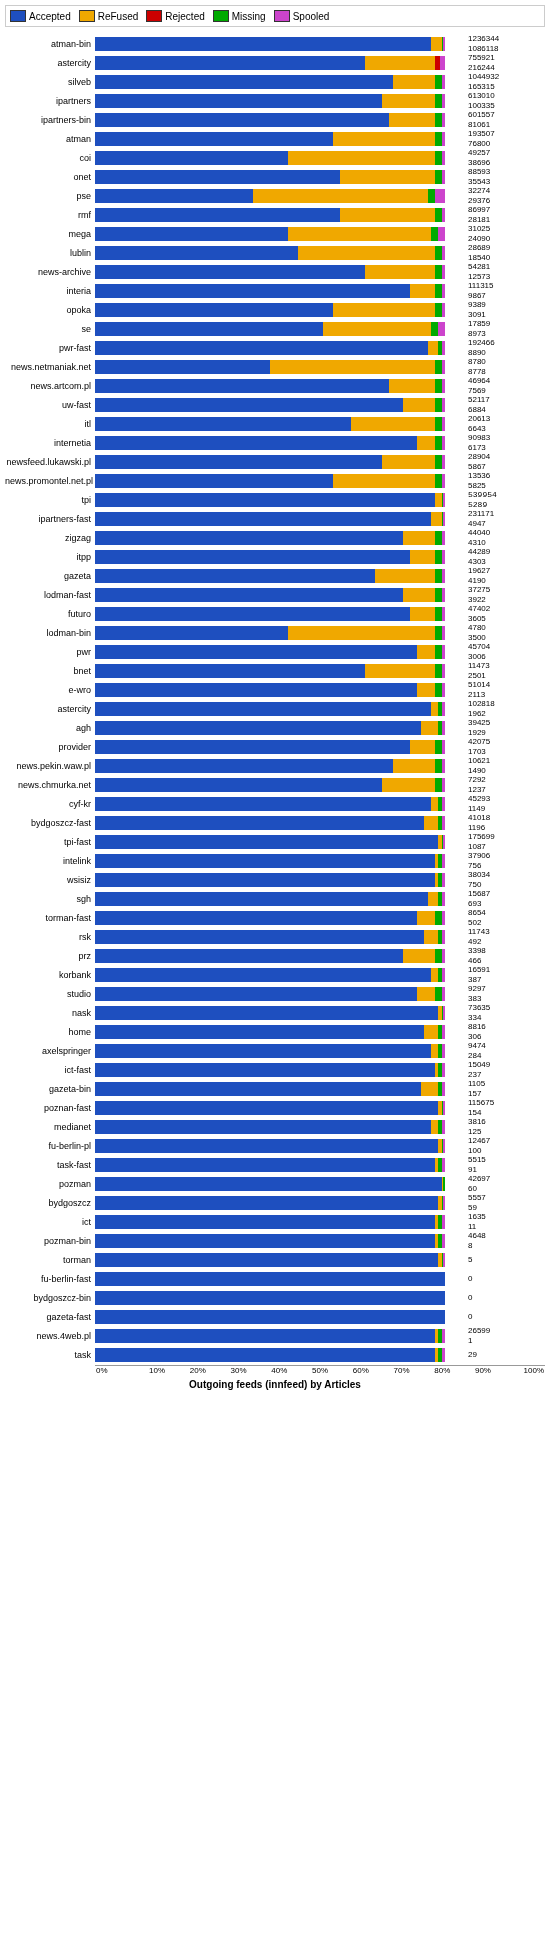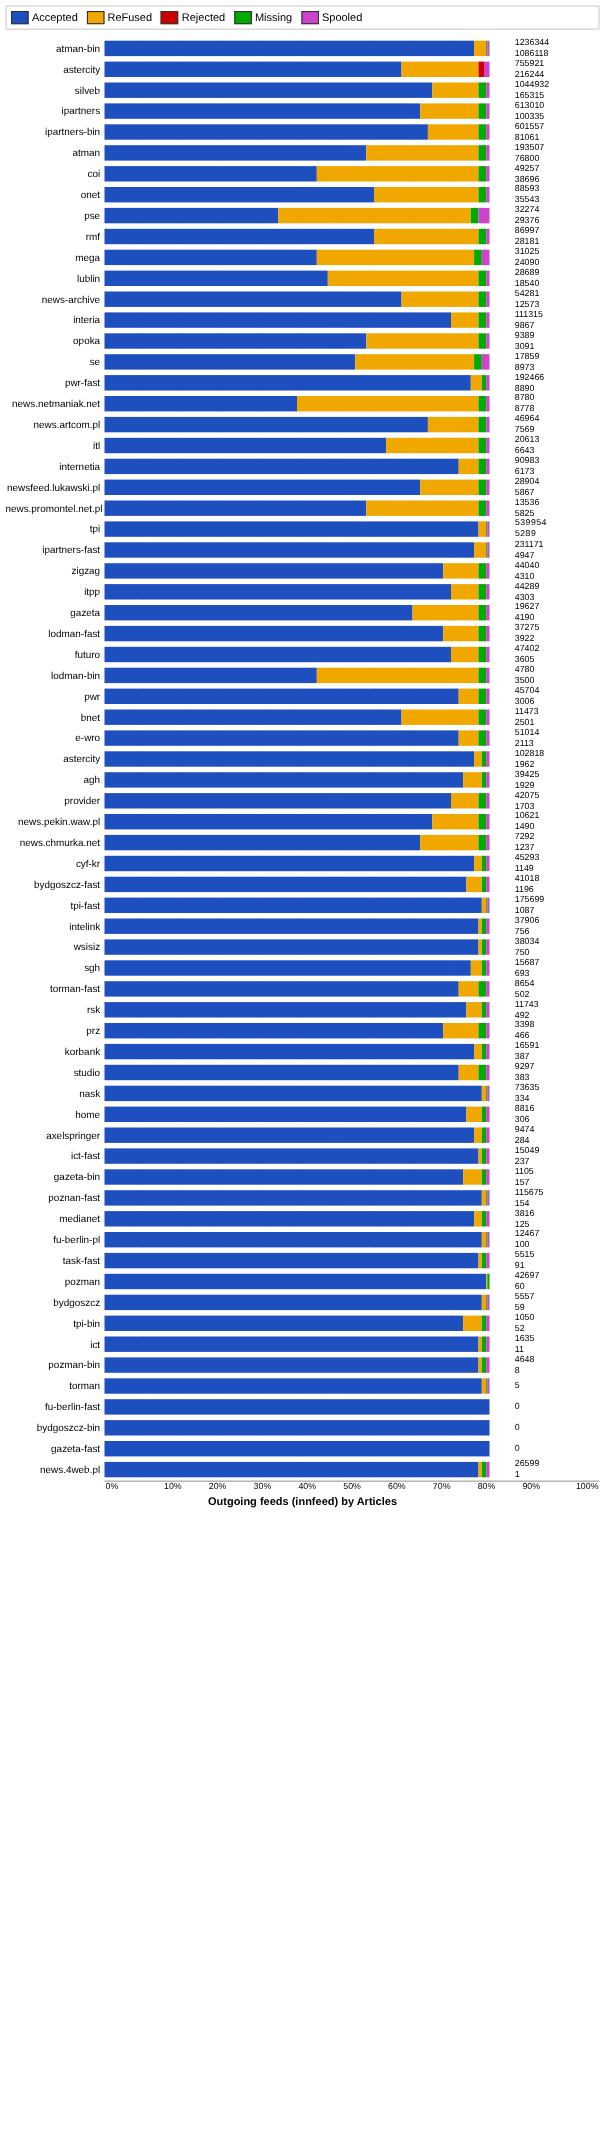--- a/index.html
+++ b/index.html
@@ -493,20 +493,42 @@
         <div class="bar-segment" style="width:294px;background:#1e4fbf;"></div>
         <div class="bar-segment" style="width:45.5px;background:#f0a800;"></div>
         <div class="bar-segment" style="width:0px;background:#cc0000;"></div>
         <div class="bar-segment" style="width:7px;background:#00aa00;"></div>
         <div class="bar-segment" style="width:3.5px;background:#cc44cc;"></div>
       </div>
     </div>
     <div style="width:80px;font-size:8px;line-height:1.2;padding-left:3px;">46964<br>7569</div>
   </div>
       <div class="bar-row">
+    <div class="bar-label">uw-fast</div>
+    <div style="position:relative;flex:1;height:14px;">
+      <div style="position:absolute;top:0;bottom:0;left:35px;border-left:1px dashed #ccc;pointer-events:none;z-index:0;"></div>
+          <div style="position:absolute;top:0;bottom:0;left:70px;border-left:1px dashed #ccc;pointer-events:none;z-index:0;"></div>
+          <div style="position:absolute;top:0;bottom:0;left:105px;border-left:1px dashed #ccc;pointer-events:none;z-index:0;"></div>
+          <div style="position:absolute;top:0;bottom:0;left:140px;border-left:1px dashed #ccc;pointer-events:none;z-index:0;"></div>
+          <div style="position:absolute;top:0;bottom:0;left:175px;border-left:1px dashed #ccc;pointer-events:none;z-index:0;"></div>
+          <div style="position:absolute;top:0;bottom:0;left:210px;border-left:1px dashed #ccc;pointer-events:none;z-index:0;"></div>
+          <div style="position:absolute;top:0;bottom:0;left:244.99999999999997px;border-left:1px dashed #ccc;pointer-events:none;z-index:0;"></div>
+          <div style="position:absolute;top:0;bottom:0;left:280px;border-left:1px dashed #ccc;pointer-events:none;z-index:0;"></div>
+          <div style="position:absolute;top:0;bottom:0;left:315px;border-left:1px dashed #ccc;pointer-events:none;z-index:0;"></div>
+      <div style="display:flex;height:100%;position:relative;z-index:1;">
+        <div class="bar-segment" style="width:308px;background:#1e4fbf;"></div>
+        <div class="bar-segment" style="width:31.5px;background:#f0a800;"></div>
+        <div class="bar-segment" style="width:0px;background:#cc0000;"></div>
+        <div class="bar-segment" style="width:7px;background:#00aa00;"></div>
+        <div class="bar-segment" style="width:3.5px;background:#cc44cc;"></div>
+      </div>
+    </div>
+    <div style="width:80px;font-size:8px;line-height:1.2;padding-left:3px;">52117<br>6884</div>
+  </div>
+      <div class="bar-row">
     <div class="bar-label">itl</div>
     <div style="position:relative;flex:1;height:14px;">
       <div style="position:absolute;top:0;bottom:0;left:35px;border-left:1px dashed #ccc;pointer-events:none;z-index:0;"></div>
           <div style="position:absolute;top:0;bottom:0;left:70px;border-left:1px dashed #ccc;pointer-events:none;z-index:0;"></div>
           <div style="position:absolute;top:0;bottom:0;left:105px;border-left:1px dashed #ccc;pointer-events:none;z-index:0;"></div>
           <div style="position:absolute;top:0;bottom:0;left:140px;border-left:1px dashed #ccc;pointer-events:none;z-index:0;"></div>
           <div style="position:absolute;top:0;bottom:0;left:175px;border-left:1px dashed #ccc;pointer-events:none;z-index:0;"></div>
           <div style="position:absolute;top:0;bottom:0;left:210px;border-left:1px dashed #ccc;pointer-events:none;z-index:0;"></div>
           <div style="position:absolute;top:0;bottom:0;left:244.99999999999997px;border-left:1px dashed #ccc;pointer-events:none;z-index:0;"></div>
           <div style="position:absolute;top:0;bottom:0;left:280px;border-left:1px dashed #ccc;pointer-events:none;z-index:0;"></div>
@@ -1417,42 +1439,20 @@
         <div class="bar-segment" style="width:343px;background:#1e4fbf;"></div>
         <div class="bar-segment" style="width:3.5px;background:#f0a800;"></div>
         <div class="bar-segment" style="width:0px;background:#cc0000;"></div>
         <div class="bar-segment" style="width:1.75px;background:#00aa00;"></div>
         <div class="bar-segment" style="width:1.75px;background:#cc44cc;"></div>
       </div>
     </div>
     <div style="width:80px;font-size:8px;line-height:1.2;padding-left:3px;">5557<br>59</div>
   </div>
       <div class="bar-row">
-    <div class="bar-label">tpi-bin</div>
-    <div style="position:relative;flex:1;height:14px;">
-      <div style="position:absolute;top:0;bottom:0;left:35px;border-left:1px dashed #ccc;pointer-events:none;z-index:0;"></div>
-          <div style="position:absolute;top:0;bottom:0;left:70px;border-left:1px dashed #ccc;pointer-events:none;z-index:0;"></div>
-          <div style="position:absolute;top:0;bottom:0;left:105px;border-left:1px dashed #ccc;pointer-events:none;z-index:0;"></div>
-          <div style="position:absolute;top:0;bottom:0;left:140px;border-left:1px dashed #ccc;pointer-events:none;z-index:0;"></div>
-          <div style="position:absolute;top:0;bottom:0;left:175px;border-left:1px dashed #ccc;pointer-events:none;z-index:0;"></div>
-          <div style="position:absolute;top:0;bottom:0;left:210px;border-left:1px dashed #ccc;pointer-events:none;z-index:0;"></div>
-          <div style="position:absolute;top:0;bottom:0;left:244.99999999999997px;border-left:1px dashed #ccc;pointer-events:none;z-index:0;"></div>
-          <div style="position:absolute;top:0;bottom:0;left:280px;border-left:1px dashed #ccc;pointer-events:none;z-index:0;"></div>
-          <div style="position:absolute;top:0;bottom:0;left:315px;border-left:1px dashed #ccc;pointer-events:none;z-index:0;"></div>
-      <div style="display:flex;height:100%;position:relative;z-index:1;">
-        <div class="bar-segment" style="width:325.5px;background:#1e4fbf;"></div>
-        <div class="bar-segment" style="width:17.5px;background:#f0a800;"></div>
-        <div class="bar-segment" style="width:0px;background:#cc0000;"></div>
-        <div class="bar-segment" style="width:3.5px;background:#00aa00;"></div>
-        <div class="bar-segment" style="width:3.5px;background:#cc44cc;"></div>
-      </div>
-    </div>
-    <div style="width:80px;font-size:8px;line-height:1.2;padding-left:3px;">1050<br>52</div>
-  </div>
-      <div class="bar-row">
     <div class="bar-label">ict</div>
     <div style="position:relative;flex:1;height:14px;">
       <div style="position:absolute;top:0;bottom:0;left:35px;border-left:1px dashed #ccc;pointer-events:none;z-index:0;"></div>
           <div style="position:absolute;top:0;bottom:0;left:70px;border-left:1px dashed #ccc;pointer-events:none;z-index:0;"></div>
           <div style="position:absolute;top:0;bottom:0;left:105px;border-left:1px dashed #ccc;pointer-events:none;z-index:0;"></div>
           <div style="position:absolute;top:0;bottom:0;left:140px;border-left:1px dashed #ccc;pointer-events:none;z-index:0;"></div>
           <div style="position:absolute;top:0;bottom:0;left:175px;border-left:1px dashed #ccc;pointer-events:none;z-index:0;"></div>
           <div style="position:absolute;top:0;bottom:0;left:210px;border-left:1px dashed #ccc;pointer-events:none;z-index:0;"></div>
           <div style="position:absolute;top:0;bottom:0;left:244.99999999999997px;border-left:1px dashed #ccc;pointer-events:none;z-index:0;"></div>
           <div style="position:absolute;top:0;bottom:0;left:280px;border-left:1px dashed #ccc;pointer-events:none;z-index:0;"></div>
@@ -1591,20 +1591,42 @@
           <div style="position:absolute;top:0;bottom:0;left:315px;border-left:1px dashed #ccc;pointer-events:none;z-index:0;"></div>
       <div style="display:flex;height:100%;position:relative;z-index:1;">
         <div class="bar-segment" style="width:339.5px;background:#1e4fbf;"></div>
         <div class="bar-segment" style="width:3.5px;background:#f0a800;"></div>
         <div class="bar-segment" style="width:0px;background:#cc0000;"></div>
         <div class="bar-segment" style="width:3.5px;background:#00aa00;"></div>
         <div class="bar-segment" style="width:3.5px;background:#cc44cc;"></div>
       </div>
     </div>
     <div style="width:80px;font-size:8px;line-height:1.2;padding-left:3px;">26599<br>1</div>
+  </div>
+      <div class="bar-row">
+    <div class="bar-label">task</div>
+    <div style="position:relative;flex:1;height:14px;">
+      <div style="position:absolute;top:0;bottom:0;left:35px;border-left:1px dashed #ccc;pointer-events:none;z-index:0;"></div>
+          <div style="position:absolute;top:0;bottom:0;left:70px;border-left:1px dashed #ccc;pointer-events:none;z-index:0;"></div>
+          <div style="position:absolute;top:0;bottom:0;left:105px;border-left:1px dashed #ccc;pointer-events:none;z-index:0;"></div>
+          <div style="position:absolute;top:0;bottom:0;left:140px;border-left:1px dashed #ccc;pointer-events:none;z-index:0;"></div>
+          <div style="position:absolute;top:0;bottom:0;left:175px;border-left:1px dashed #ccc;pointer-events:none;z-index:0;"></div>
+          <div style="position:absolute;top:0;bottom:0;left:210px;border-left:1px dashed #ccc;pointer-events:none;z-index:0;"></div>
+          <div style="position:absolute;top:0;bottom:0;left:244.99999999999997px;border-left:1px dashed #ccc;pointer-events:none;z-index:0;"></div>
+          <div style="position:absolute;top:0;bottom:0;left:280px;border-left:1px dashed #ccc;pointer-events:none;z-index:0;"></div>
+          <div style="position:absolute;top:0;bottom:0;left:315px;border-left:1px dashed #ccc;pointer-events:none;z-index:0;"></div>
+      <div style="display:flex;height:100%;position:relative;z-index:1;">
+        <div class="bar-segment" style="width:339.5px;background:#1e4fbf;"></div>
+        <div class="bar-segment" style="width:3.5px;background:#f0a800;"></div>
+        <div class="bar-segment" style="width:0px;background:#cc0000;"></div>
+        <div class="bar-segment" style="width:3.5px;background:#00aa00;"></div>
+        <div class="bar-segment" style="width:3.5px;background:#cc44cc;"></div>
+      </div>
+    </div>
+    <div style="width:80px;font-size:8px;line-height:1.2;padding-left:3px;">29</div>
   </div>
     </div>
 
   <div style="margin-left:90px; border-top:1px solid #999; display:flex;">
     <div style="flex:1;text-align:left;font-size:8px;padding-left:1px;">0%</div>
     <div style="flex:1;text-align:center;font-size:8px;">10%</div>
     <div style="flex:1;text-align:center;font-size:8px;">20%</div>
     <div style="flex:1;text-align:center;font-size:8px;">30%</div>
     <div style="flex:1;text-align:center;font-size:8px;">40%</div>
     <div style="flex:1;text-align:center;font-size:8px;">50%</div>

